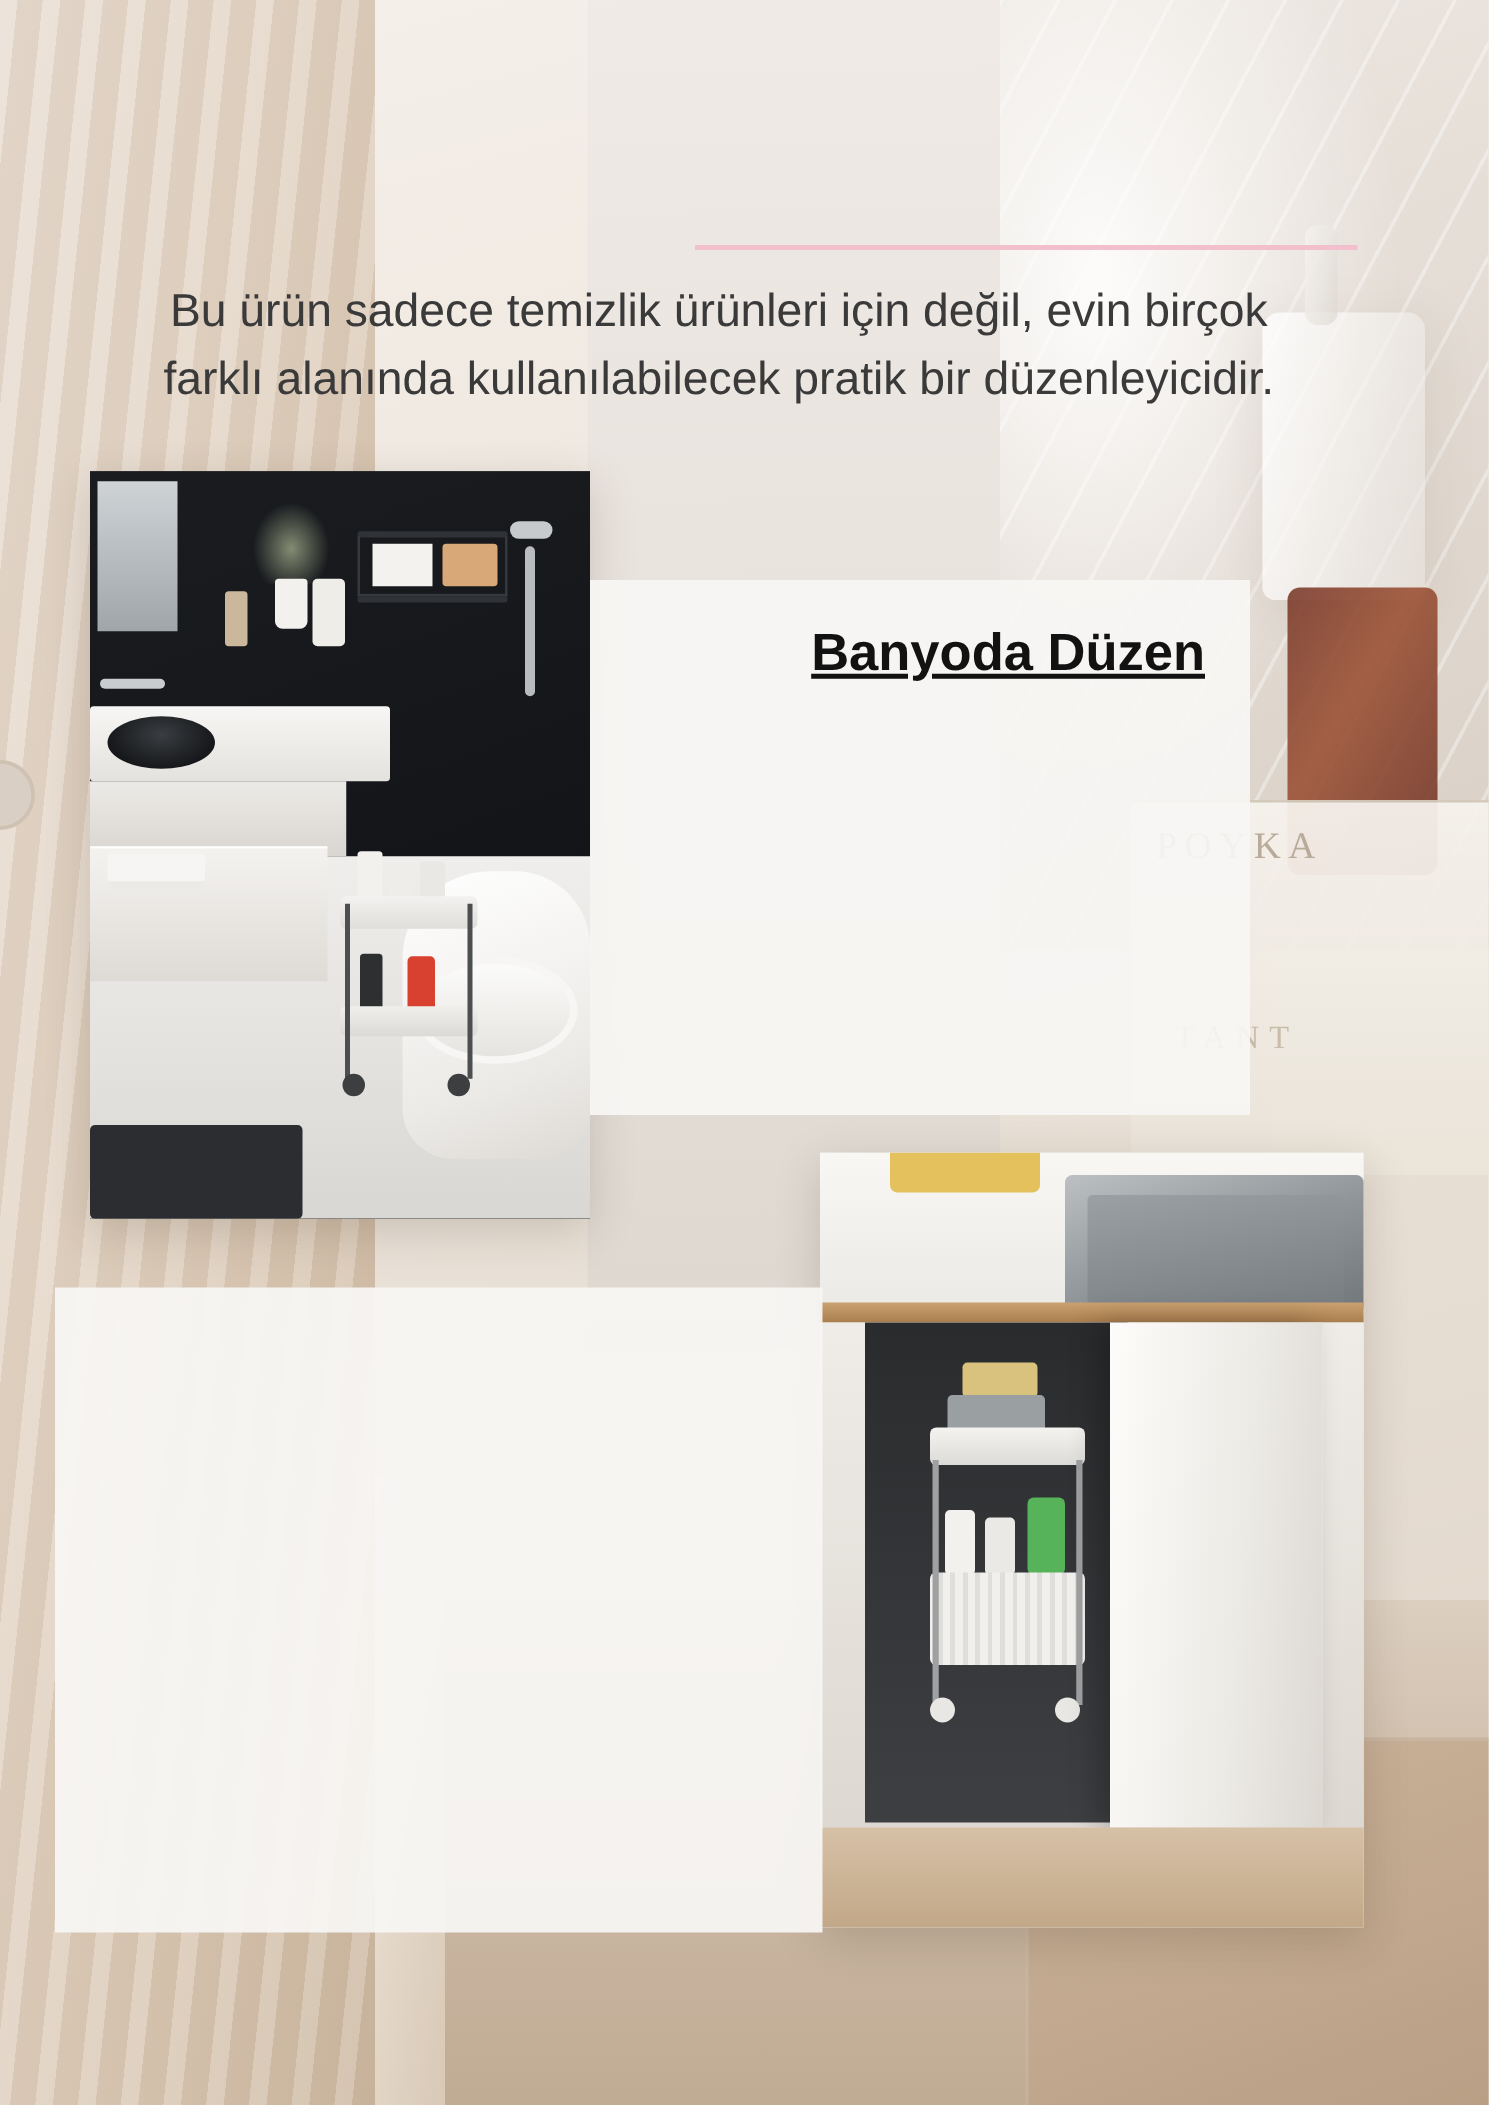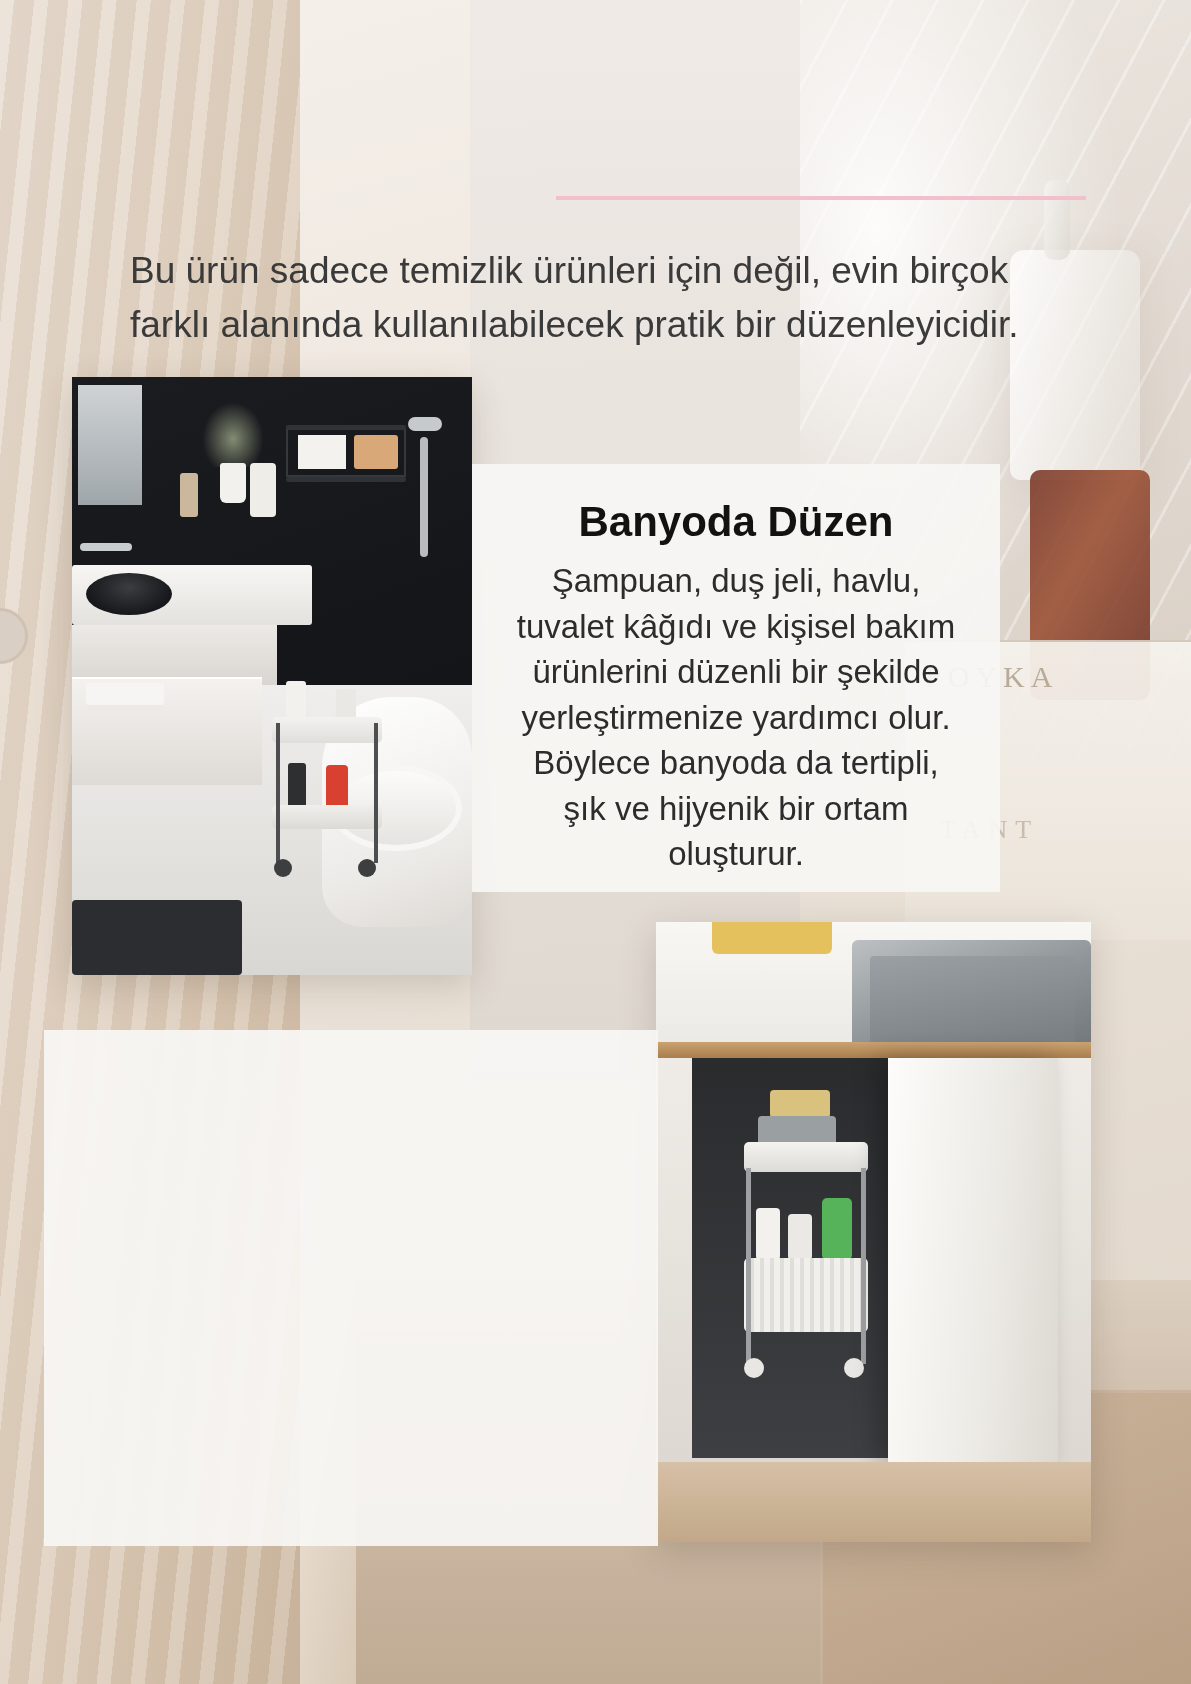--- a/index.html
+++ b/index.html
@@ -166,23 +166,23 @@
 
   .title-rule {
     position: absolute;
     left: 556px; top: 196px;
     width: 530px; height: 4px;
     background: #f2bfcd;
   }
 
   .subtitle {
     position: absolute;
-    left: 130px; top: 244px;
+    left: 130px; top: 222px;
     width: 890px;
-    text-align: left;
+    text-align: center;
     font-size: 37px;
     line-height: 1.45;
     color: #3a3a3a;
   }
 
   
   .photo-bath {
     position: absolute;
     left: 72px; top: 377px;
     width: 400px; height: 598px;
@@ -379,21 +379,21 @@
     font-size: 42px;
     font-weight: bold;
     color: #121212;
     margin-bottom: 12px;
   }
   .card p {
     font-size: 33px;
     line-height: 1.38;
     color: #2c2c2c;
   }
-  .card-bath h2, .card-bath p { text-align: center; }
+  .card-bath h2, .card-bath p { text-align: right; text-decoration: underline; }
   .card-kitchen h2, .card-kitchen p { text-align: center; }
 </style>
 </head>
 <body>
 
 <div class="page">
 
   <div class="bg-layer">
     <div class="bg-right-wall"></div>
     <div class="bg-marble"></div>
@@ -447,21 +447,20 @@
       <div class="pb-cart-frame"></div>
       <div class="pb-cart-frame pb-cart-frame2"></div>
       <div class="pb-wheel w1"></div>
       <div class="pb-wheel w2"></div>
     </div>
     <div class="pb-rug"></div>
   </div>
 
   <div class="card card-bath">
     <h2>Banyoda Düzen</h2>
-    <p>Şampuan, duş jeli, havlu, tuvalet kâğıdı ve kişisel bakım ürünlerini düzenli bir şekilde yerleştirmenize yardımcı olur. Böylece banyoda da tertipli, şık ve hijyenik bir ortam oluşturur.</p>
   </div>
 
   <div class="photo-kitchen">
     <div class="pk-counter"></div>
     <div class="pk-yellow"></div>
     <div class="pk-sink"></div>
     <div class="pk-sink-inner"></div>
     <div class="pk-edge"></div>
     <div class="pk-cabinet"></div>
     <div class="pk-dark"></div>

